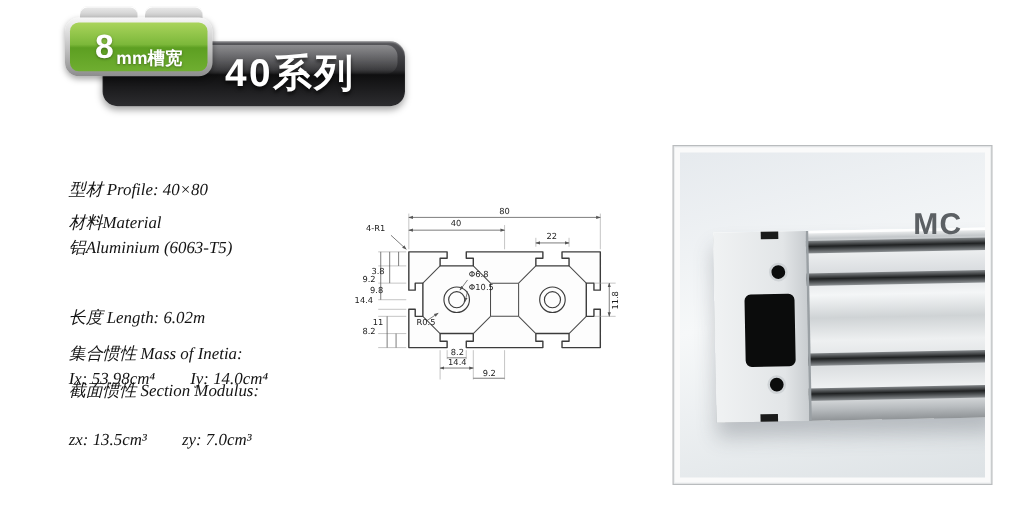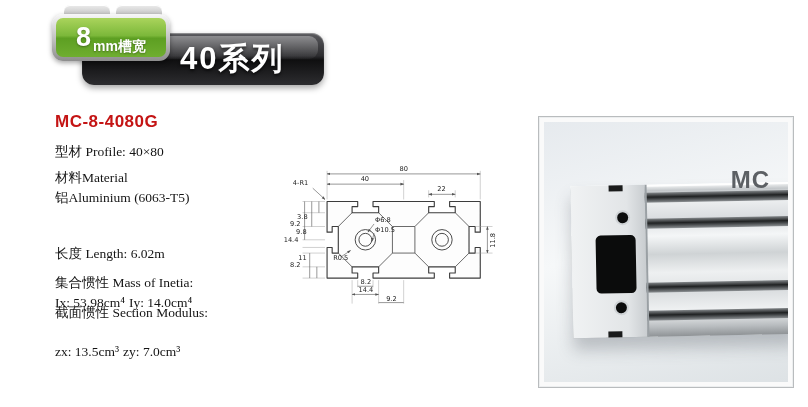--- a/index.html
+++ b/index.html
@@ -25,22 +25,22 @@
   .badge-green{width:100%;height:100%;border-radius:7px;display:flex;align-items:center;justify-content:center;
        background:linear-gradient(180deg,#aad45c 0%,#7cb83a 45%,#5d9f22 52%,#6fae30 100%);
        color:#fff;text-shadow:0 1px 2px rgba(0,0,0,.35);}
   .badge-num{font-size:27px;font-weight:bold;line-height:1;}
   .badge-txt{font-size:14px;font-weight:bold;margin-left:2px;margin-top:18px;}
 
   
   .model{position:absolute;left:55px;top:112px;font-size:17px;font-weight:bold;color:#c41414;
          letter-spacing:.5px;white-space:nowrap;}
   .spec{position:absolute;left:55px;font-family:"Liberation Serif","DejaVu Serif",serif;
-        font-size:13.5px;color:#141414;white-space:nowrap;}
-  .spec-row{display:flex;gap:4px;}
+        font-size:13.5px;color:#141414;white-space:nowrap;font-style:italic;}
+  .spec-row{display:flex;gap:28px;}
 
   
   .drawing{position:absolute;left:276px;top:160px;width:240px;height:180px;}
   .drawing svg{display:block;}
   .dimtxt{font-family:"DejaVu Sans",sans-serif;font-size:6.5px;fill:#1c1c1c;}
 
   
   .photo-frame{position:absolute;left:538px;top:116px;width:256px;height:272px;box-sizing:border-box;
        background:#fafafa;border:1px solid #b9bcbe;padding:5px;box-shadow:0 0 0 1px #eceeef inset;}
   .photo{position:relative;width:100%;height:100%;overflow:hidden;
@@ -76,21 +76,20 @@
       <span class="series-title">40系列</span>
     </div>
     <div class="badge-frame">
       <div class="badge-green">
         <span class="badge-num">8</span>
         <span class="badge-txt">mm槽宽</span>
       </div>
     </div>
   </div>
 
-  <div class="model">MC-8-4080G</div>
   <div class="spec" style="top:143px;">型材 Profile: 40×80</div>
   <div class="spec" style="top:169px;">材料Material</div>
   <div class="spec" style="top:189px;">铝Aluminium (6063-T5)</div>
   <div class="spec" style="top:245px;">长度 Length: 6.02m</div>
   <div class="spec" style="top:274px;">集合惯性 Mass of Inetia:</div>
   <div class="spec spec-row" style="top:295px;">
     <span>Ix: 53.98cm⁴</span>
     <span>Iy: 14.0cm⁴</span>
   </div>
   <div class="spec" style="top:304px;">截面惯性 Section Modulus:</div>

